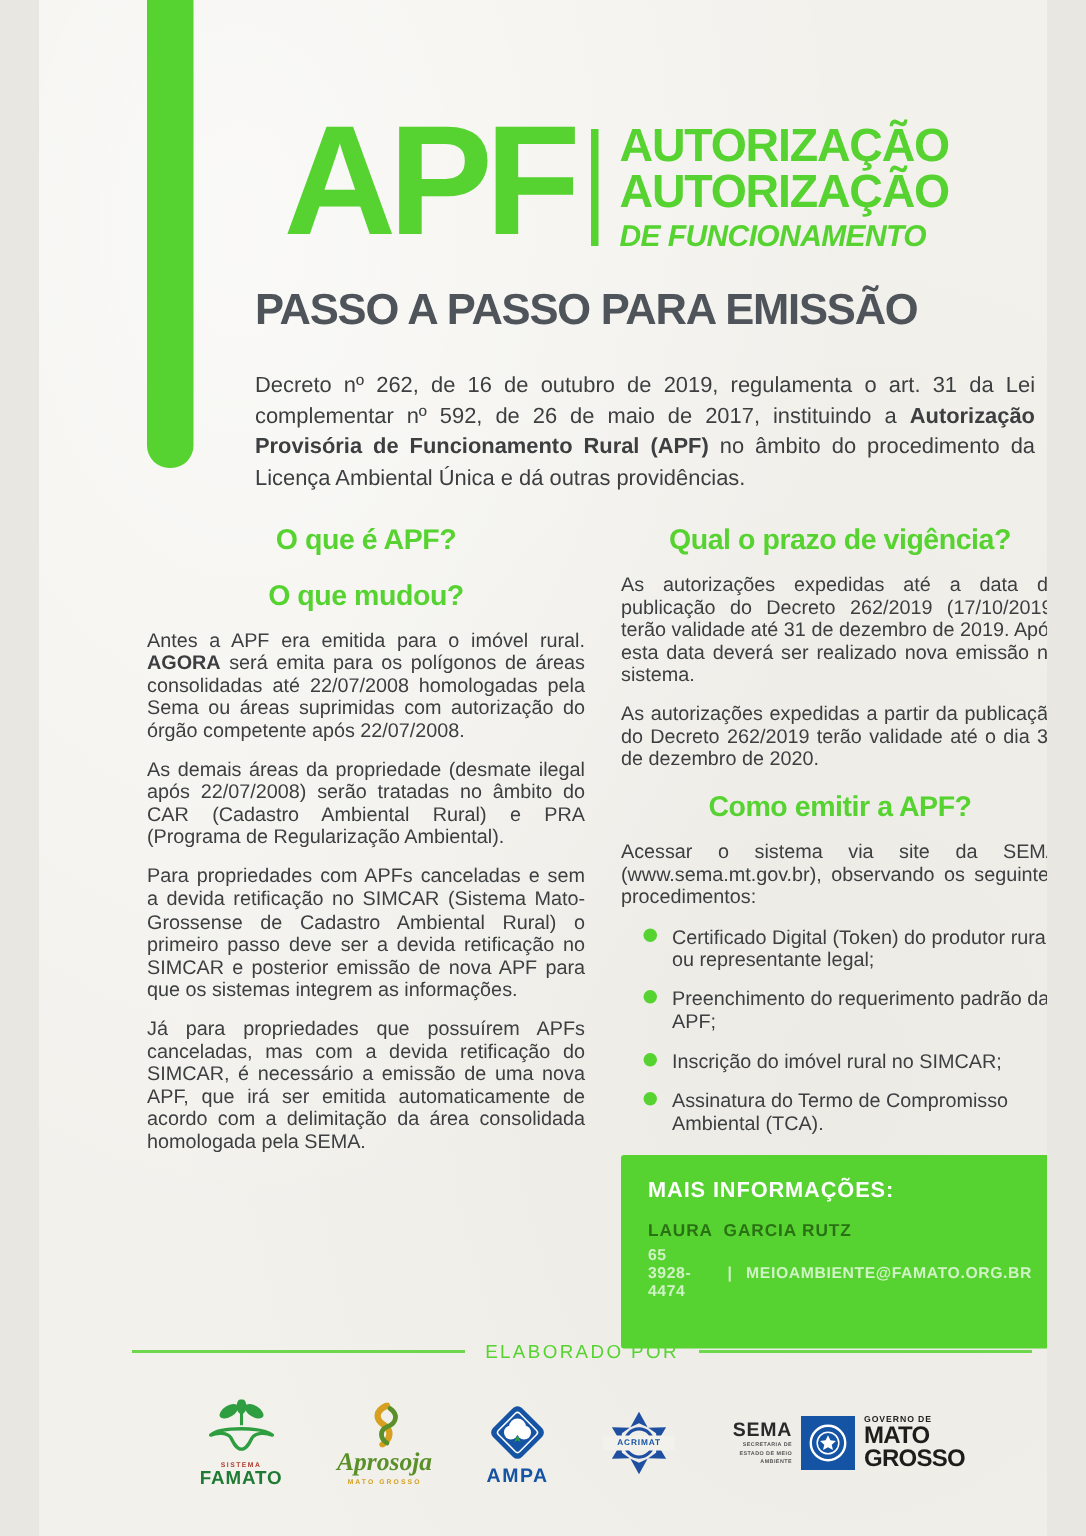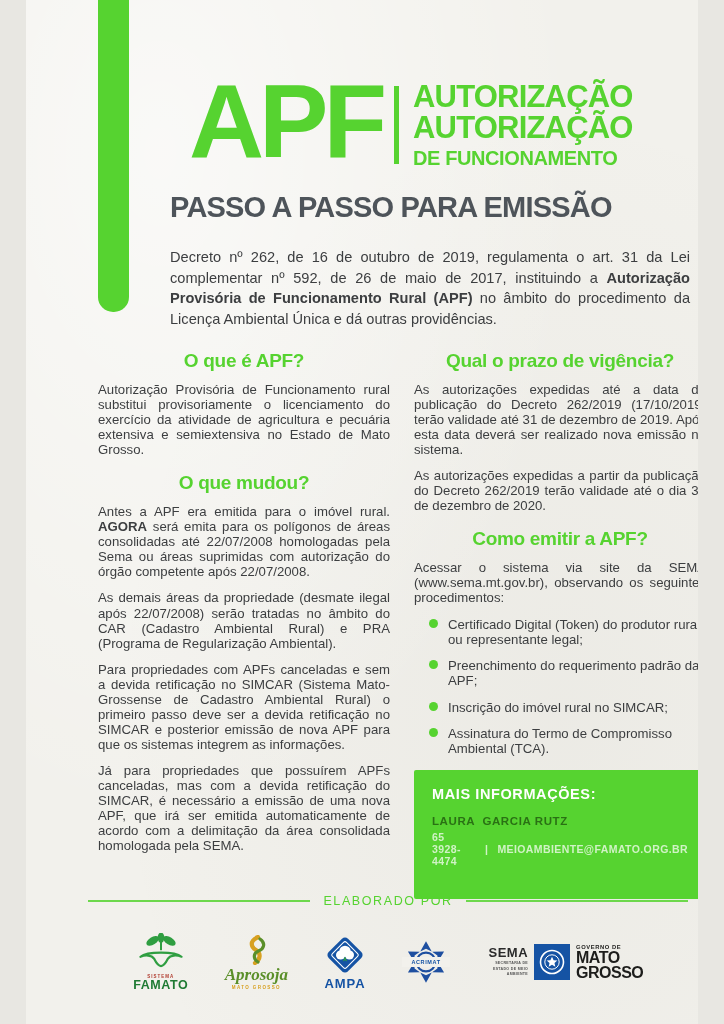--- a/index.html
+++ b/index.html
@@ -25,21 +25,21 @@
   }
   
   .greenbar{position:absolute;left:72px;top:0;width:31px;height:312px;background:var(--accent);border-radius:0 0 15px 15px;}
 
   
   .header{position:absolute;left:163px;top:74px;display:flex;align-items:center;}
   .apf{font-size:104px;font-weight:700;letter-spacing:-5px;line-height:.92;color:var(--accent);}
   .hdr-sep{width:5px;height:78px;background:var(--accent);margin:6px 14px 0 12px;}
   .hdr-stack{color:var(--accent);font-weight:700;margin-top:6px;}
   .t1,.t2{font-size:31px;line-height:1.02;letter-spacing:-.8px;}
-  .t3{font-size:20px;line-height:1.1;letter-spacing:-.4px;margin-top:3px;}
+  .t3{font-size:20px;line-height:1.1;letter-spacing:-.4px;margin-top:3px;font-style:italic;}
 
   .subtitle{position:absolute;left:144px;top:191px;font-size:29px;font-weight:700;color:var(--heading-dark);letter-spacing:-.8px;}
 
   .intro{position:absolute;left:144px;top:247px;width:520px;font-size:14.6px;line-height:1.42;color:var(--body-text);text-align:justify;}
   .intro strong{font-weight:700;}
 
   
   .columns{position:absolute;left:72px;top:346px;width:608px;display:flex;gap:24px;}
   .col{width:292px;}
   .sec-h{font-size:19px;font-weight:700;color:var(--accent);text-align:center;margin:15px 0 10px;letter-spacing:-.3px;}
@@ -106,21 +106,20 @@
   </header>
 
   <div class="subtitle">PASSO A PASSO PARA EMISSÃO</div>
 
   <p class="intro"><span>Decreto nº 262, de 16 de outubro de 2019, regulamenta o art. 31 da Lei complementar nº 592, de 26 de maio de 2017, instituindo a </span><strong>Autorização Provisória de Funcionamento Rural (APF)</strong><span> no âmbito do procedimento da Licença Ambiental Única e dá outras providências.</span></p>
 
   <div class="columns">
 
     <div class="col">
       <h2 class="sec-h">O que é APF?</h2>
-      <p class="body">Autorização Provisória de Funcionamento rural substitui provisoriamente o licenciamento do exercício da atividade de agricultura e pecuária extensiva e semiextensiva no Estado de Mato Grosso.</p>
 
       <h2 class="sec-h">O que mudou?</h2>
       <p class="body"><span>Antes a APF era emitida para o imóvel rural. </span><strong>AGORA</strong><span> será emita para os polígonos de áreas consolidadas até 22/07/2008 homologadas pela Sema ou áreas suprimidas com autorização do órgão competente após 22/07/2008.</span></p>
       <p class="body">As demais áreas da propriedade (desmate ilegal após 22/07/2008) serão tratadas no âmbito do CAR (Cadastro Ambiental Rural) e PRA (Programa de Regularização Ambiental).</p>
       <p class="body">Para propriedades com APFs canceladas e sem a devida retificação no SIMCAR (Sistema Mato-Grossense de Cadastro Ambiental Rural) o primeiro passo deve ser a devida retificação no SIMCAR e posterior emissão de nova APF para que os sistemas integrem as informações.</p>
       <p class="body">Já para propriedades que possuírem APFs canceladas, mas com a devida retificação do SIMCAR, é necessário a emissão de uma nova APF, que irá ser emitida automaticamente de acordo com a delimitação da área consolidada homologada pela SEMA.</p>
     </div>
 
     <div class="col">
       <h2 class="sec-h">Qual o prazo de vigência?</h2>

